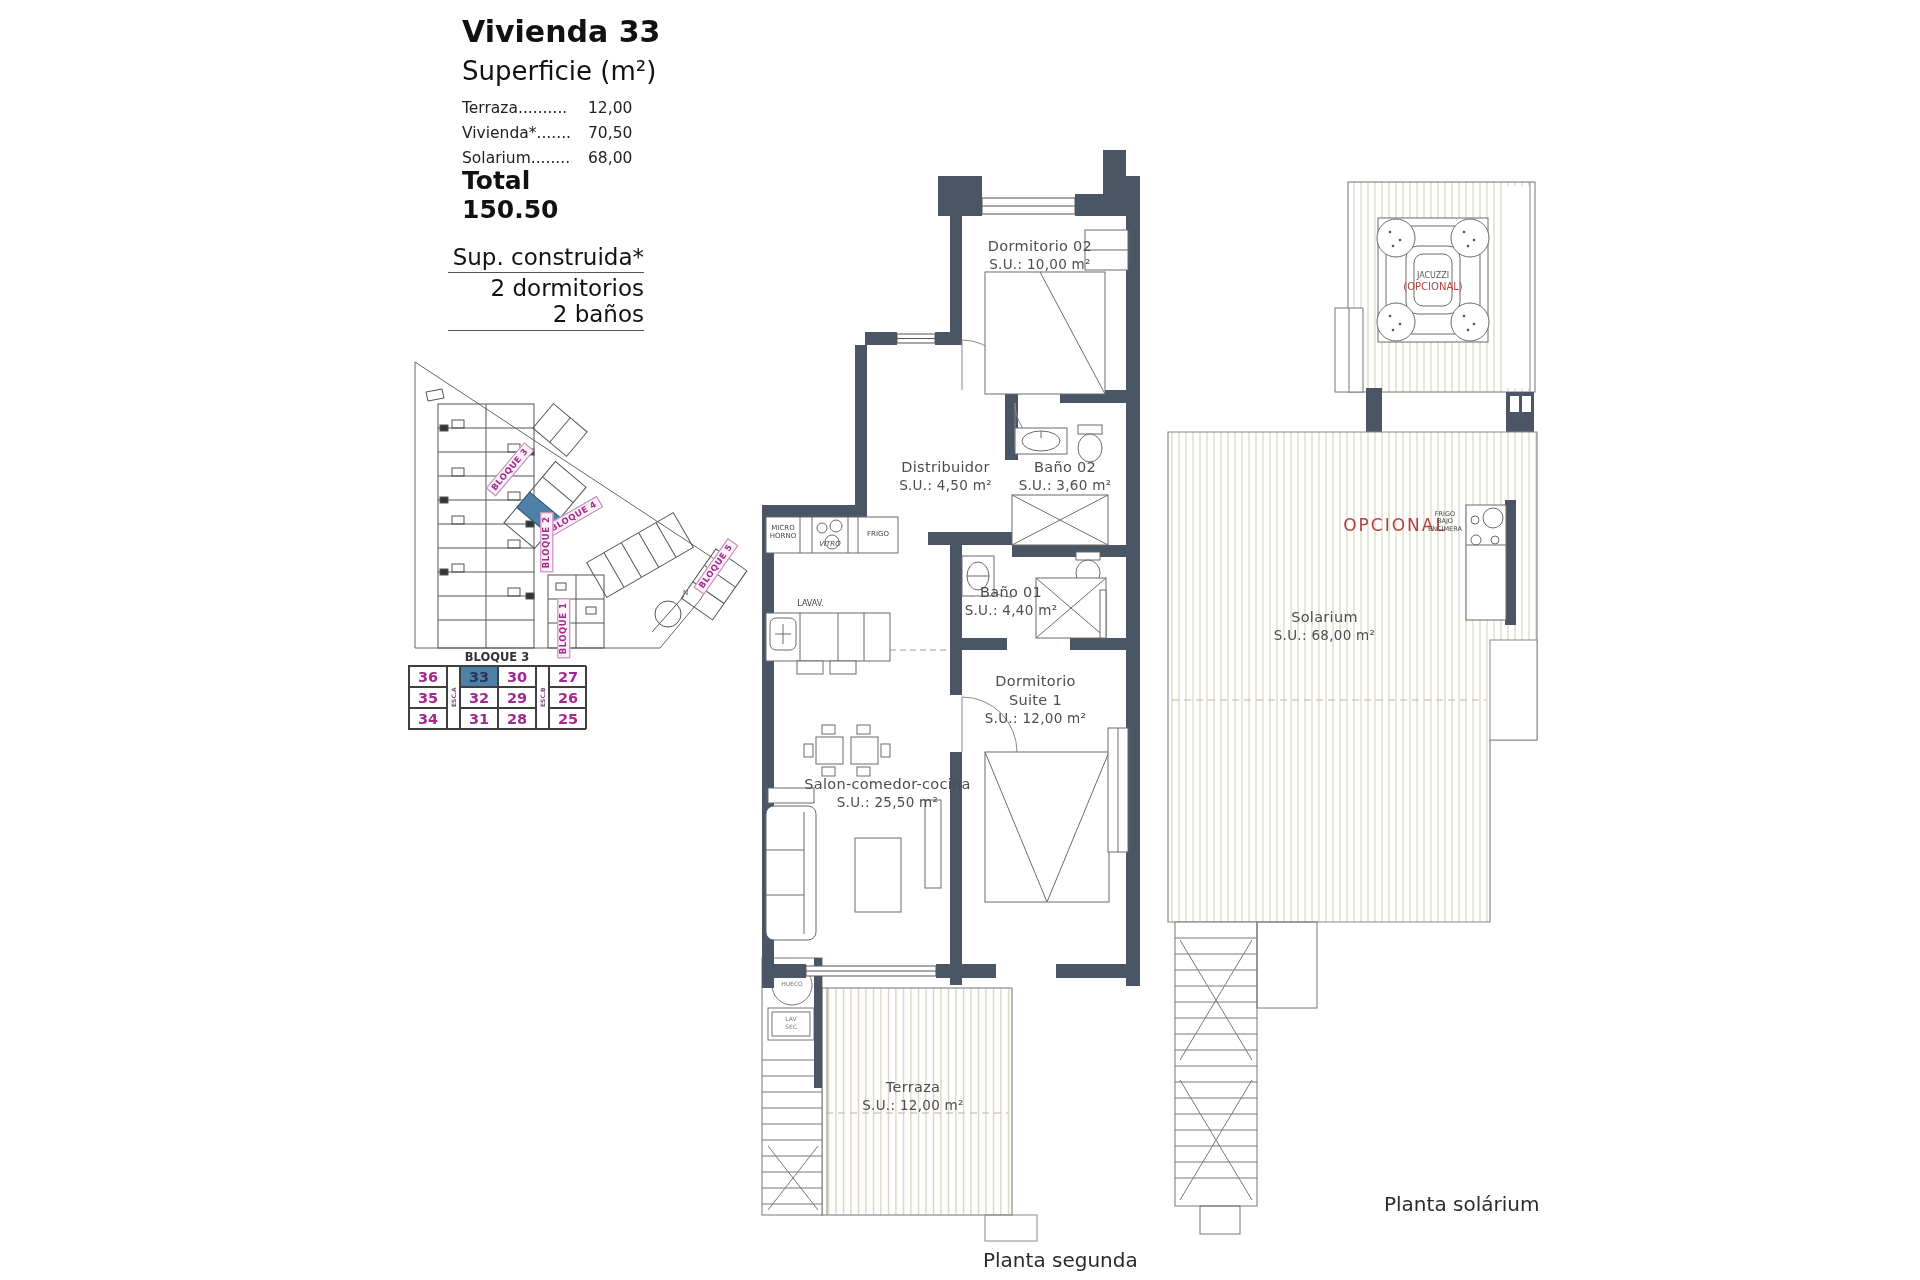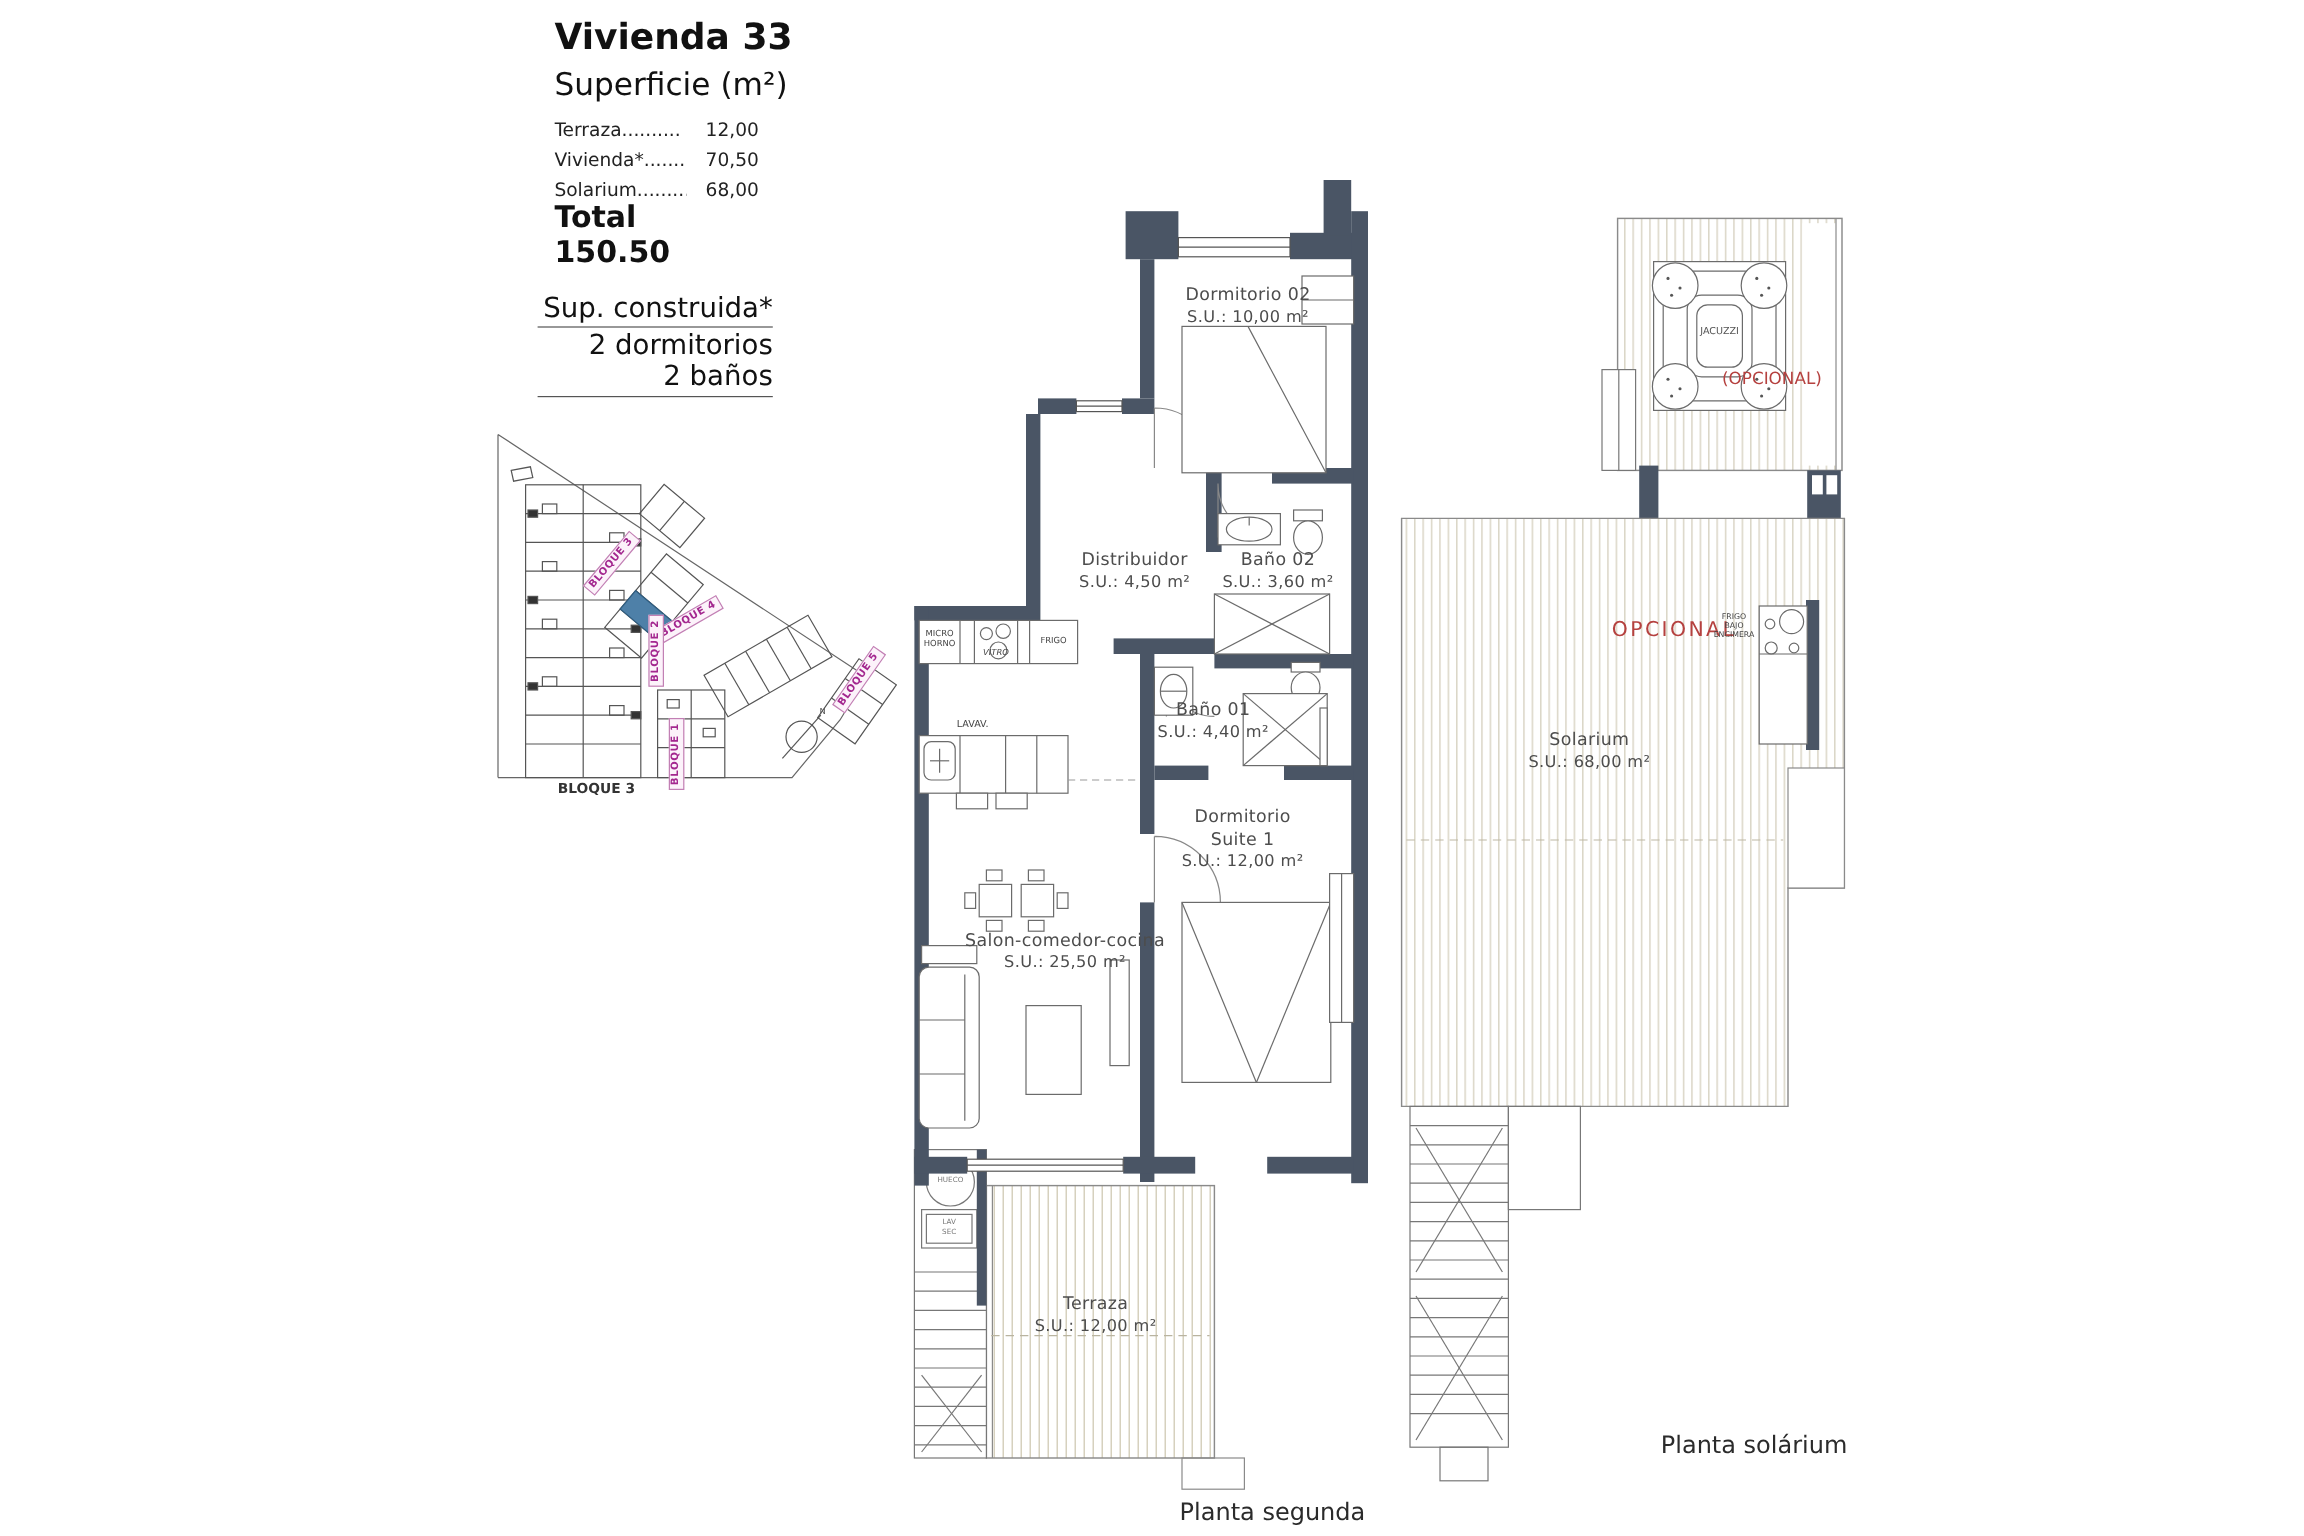--- a/index.html
+++ b/index.html
@@ -156,20 +156,36 @@
   </svg>
 
   <div class="blabel" style="left:480px;top:463px;transform:rotate(-50deg);">BLOQUE 3</div>
   <div class="blabel" style="left:544px;top:510px;transform:rotate(-30deg);">BLOQUE 4</div>
   <div class="blabel" style="left:686px;top:560px;transform:rotate(-55deg);">BLOQUE 5</div>
   <div class="blabel" style="left:517px;top:536px;transform:rotate(-90deg);">BLOQUE 2</div>
   <div class="blabel" style="left:534px;top:622px;transform:rotate(-90deg);">BLOQUE 1</div>
 
   <div class="abs btable">
     <div class="bt-title">BLOQUE 3</div>
+    <div class="bt-grid">
+      <div class="bt-cell" style="grid-column:1;grid-row:1">36</div>
+      <div class="bt-esc" style="grid-column:2;grid-row:1/4">ESC.A</div>
+      <div class="bt-cell hl" style="grid-column:3;grid-row:1">33</div>
+      <div class="bt-cell" style="grid-column:4;grid-row:1">30</div>
+      <div class="bt-esc" style="grid-column:5;grid-row:1/4">ESC.B</div>
+      <div class="bt-cell" style="grid-column:6;grid-row:1">27</div>
+      <div class="bt-cell" style="grid-column:1;grid-row:2">35</div>
+      <div class="bt-cell" style="grid-column:3;grid-row:2">32</div>
+      <div class="bt-cell" style="grid-column:4;grid-row:2">29</div>
+      <div class="bt-cell" style="grid-column:6;grid-row:2">26</div>
+      <div class="bt-cell" style="grid-column:1;grid-row:3">34</div>
+      <div class="bt-cell" style="grid-column:3;grid-row:3">31</div>
+      <div class="bt-cell" style="grid-column:4;grid-row:3">28</div>
+      <div class="bt-cell" style="grid-column:6;grid-row:3">25</div>
+    </div>
   </div>
 
   <svg style="left:755px;top:140px" width="420" height="1110" viewBox="755 140 420 1110">
     <defs>
       <pattern id="deckV" width="7.5" height="10" patternUnits="userSpaceOnUse">
         <rect width="7.5" height="10" fill="#ffffff"></rect>
         <line x1="3.5" y1="0" x2="3.5" y2="10" stroke="#ccc5ae" stroke-width="1"></line>
       </pattern>
     </defs>
 
@@ -453,21 +469,21 @@
       <line x1="1180" y1="1060" x2="1252" y2="940"></line>
         <line x1="1180" y1="940" x2="1252" y2="1060"></line>
       <line x1="1180" y1="1200" x2="1252" y2="1080"></line>
         <line x1="1180" y1="1080" x2="1252" y2="1200"></line>
       <rect x="1200" y="1206" width="40" height="28"></rect>
       <rect x="1257" y="922" width="60" height="86"></rect>
     </g>
   </svg>
 
   <div class="tlabel" style="left:1403px;top:271px;width:60px;font-size:8px;color:#555;">JACUZZI</div>
-  <div class="tlabel redtxt" style="left:1435px;top:281px;width:80px;font-size:14px;margin-top:27px;">(OPCIONAL)</div>
+  <div class="tlabel redtxt" style="left:1393px;top:281px;width:80px;font-size:10px;">(OPCIONAL)</div>
   <div class="abs redtxt" style="left:1330px;top:515px;width:130px;text-align:center;font-size:17px;letter-spacing:2px;">OPCIONAL</div>
   <div class="tlabel" style="left:1426px;top:511px;width:38px;font-size:6.5px;">FRIGO BAJO ENCIMERA</div>
   <div class="rlabel" style="left:1252px;top:608px;width:145px;">
     <span class="nm">Solarium</span>
     <span class="ar">S.U.: 68,00 m²</span>
   </div>
 
   <div class="caption" style="left:983px;top:1248px;">Planta segunda</div>
   <div class="caption" style="left:1384px;top:1192px;">Planta solárium</div>
 

